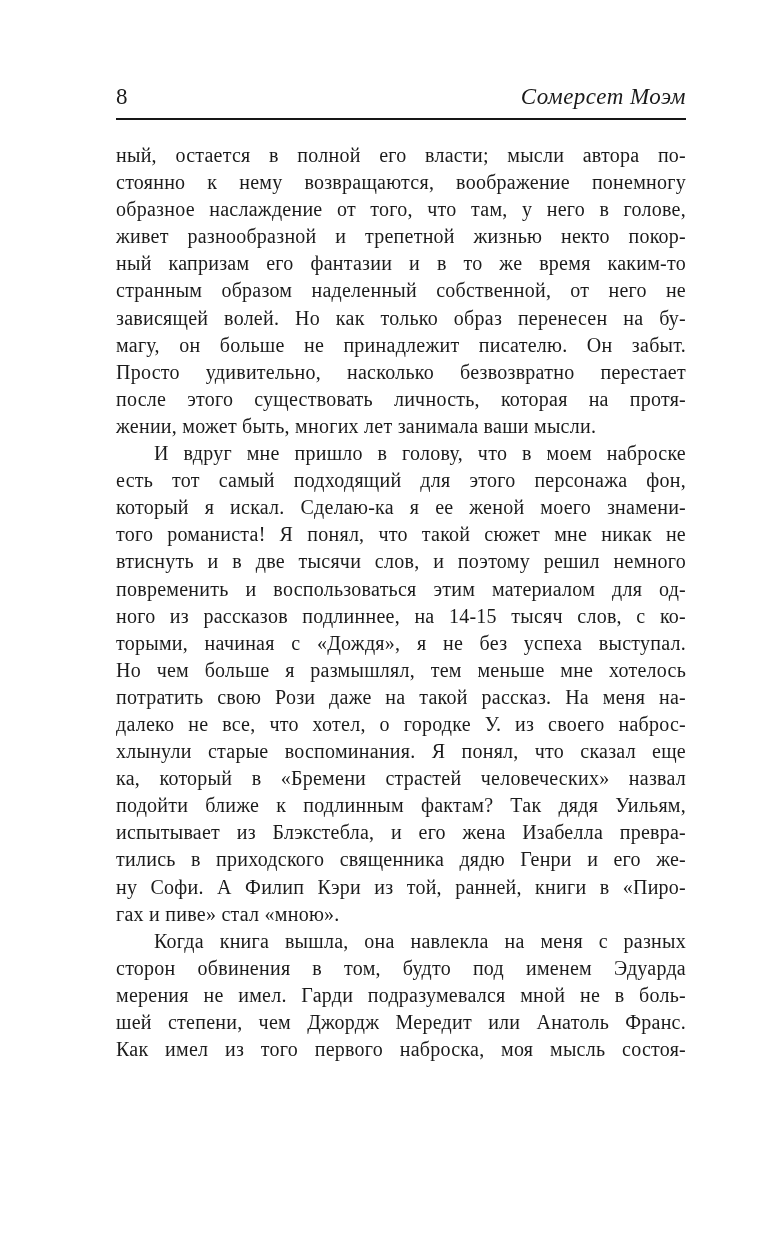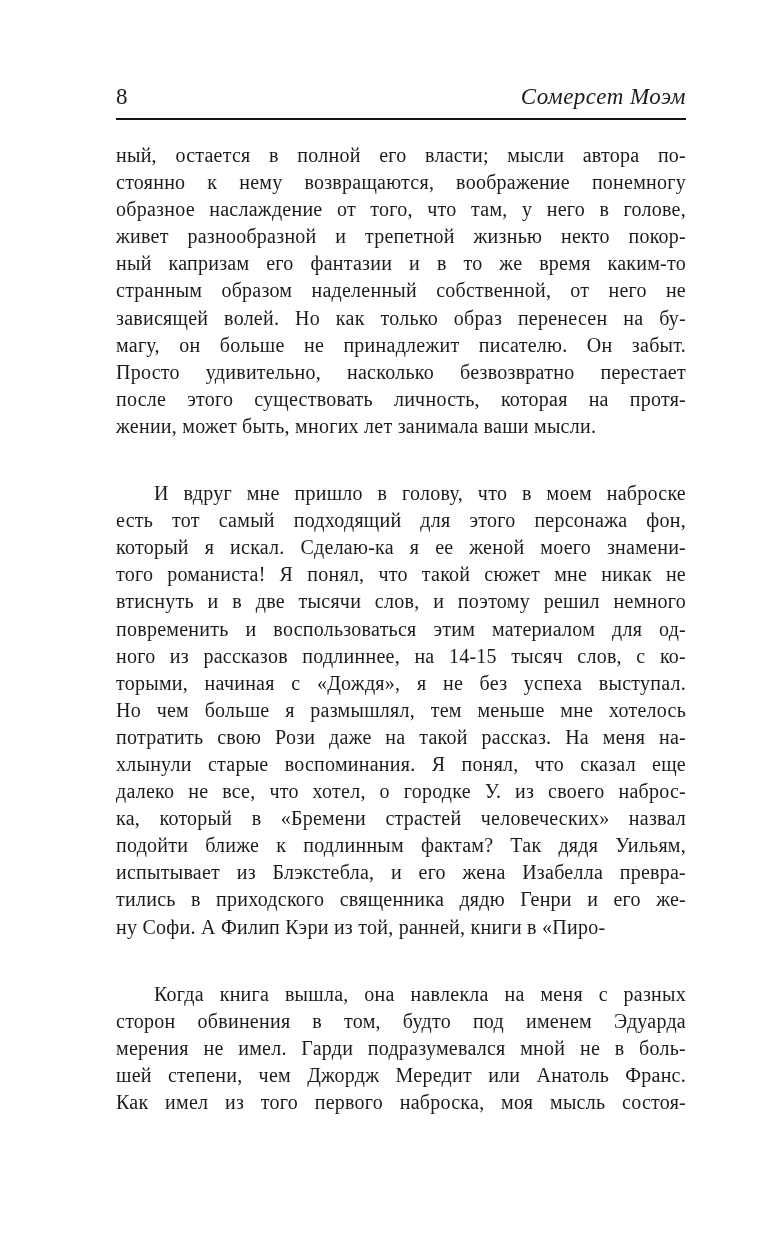--- a/index.html
+++ b/index.html
@@ -54,21 +54,20 @@
   .line {
     text-align: justify;
     text-align-last: justify;
     white-space: normal;
   }
   .paragraph.no-justify-last .line:last-child {
     text-align-last: left;
   }
   .paragraph.indent-first .line:first-child {
     text-indent: 38px;
-    margin-top: 40px;
   }
 </style>
 </head>
 <body>
 
 <div class="page">
   <div class="content">
     <header class="page-header">
       <span class="page-number">8</span>
       <span class="running-title">Сомерсет Моэм</span>
@@ -92,27 +91,28 @@
           <div class="line">И вдруг мне пришло в голову, что в моем наброске</div>
           <div class="line">есть тот самый подходящий для этого персонажа фон,</div>
           <div class="line">который я искал. Сделаю-ка я ее женой моего знамени-</div>
           <div class="line">того романиста! Я понял, что такой сюжет мне никак не</div>
           <div class="line">втиснуть и в две тысячи слов, и поэтому решил немного</div>
           <div class="line">повременить и воспользоваться этим материалом для од-</div>
           <div class="line">ного из рассказов подлиннее, на 14-15 тысяч слов, с ко-</div>
           <div class="line">торыми, начиная с «Дождя», я не без успеха выступал.</div>
           <div class="line">Но чем больше я размышлял, тем меньше мне хотелось</div>
           <div class="line">потратить свою Рози даже на такой рассказ. На меня на-</div>
+          <div class="line">далеко не все, что хотел, о городке У. из своего наброс-</div>
           <div class="line">хлынули старые воспоминания. Я понял, что сказал еще</div>
-          <div class="line">далеко не все, что хотел, о городке У. из своего наброс-</div>
           <div class="line">ка, который в «Бремени страстей человеческих» назвал</div>
           <div class="line">подойти ближе к подлинным фактам? Так дядя Уильям,</div>
           <div class="line">испытывает из Блэкстебла, и его жена Изабелла превра-</div>
           <div class="line">тились в приходского священника дядю Генри и его же-</div>
           <div class="line">ну Софи. А Филип Кэри из той, ранней, книги в «Пиро-</div>
+          <div class="line">гах и пиве» стал «мною».</div>
         </div>
         <div class="paragraph indent-first">
           <div class="line">Когда книга вышла, она навлекла на меня с разных</div>
           <div class="line">сторон обвинения в том, будто под именем Эдуарда</div>
           <div class="line">мерения не имел. Гарди подразумевался мной не в боль-</div>
           <div class="line">шей степени, чем Джордж Мередит или Анатоль Франс.</div>
           <div class="line">Как имел из того первого наброска, моя мысль состоя-</div>
         </div>
       </main>
   </div>

